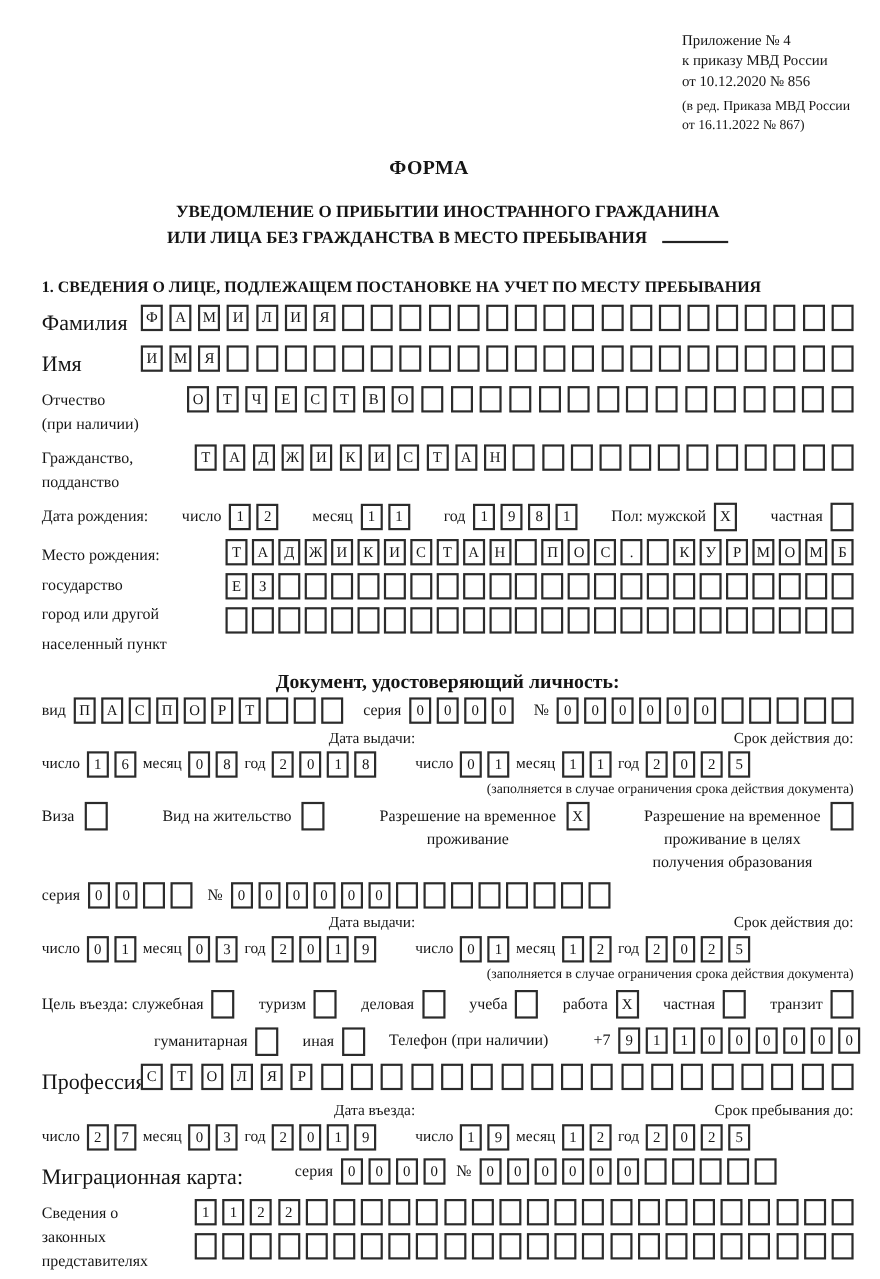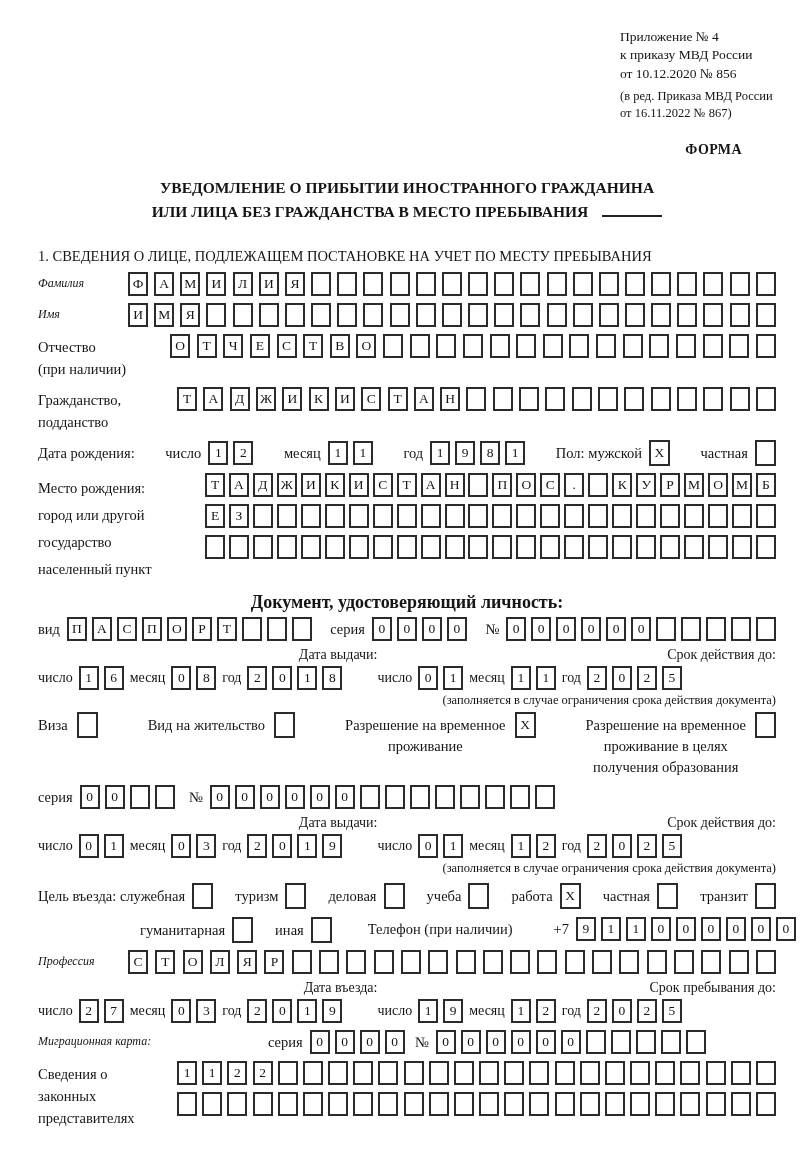--- a/index.html
+++ b/index.html
@@ -3,28 +3,28 @@
 <meta charset="utf-8">
 <style>
   html,body{margin:0;padding:0;background:#ffffff;}
   body{width:800px;height:1163px;overflow:hidden;font-family:"Liberation Serif",serif;color:#151515;}
   .page{padding:28px 24px 10px 38px;box-sizing:border-box;}
 
   .ref{margin-left:582px;font-size:13.5px;line-height:1.36;}
   .ref div{white-space:nowrap;}
   .ref .small{font-size:12.5px;}
   .ref .gap{margin-top:5px;}
-  .forma{text-align:right;padding-right:34px;font-weight:bold;font-size:14px;margin-top:20px;letter-spacing:.4px;font-family:Liberation Serif, serif;}
+  .forma{text-align:center;padding-right:34px;font-weight:bold;font-size:18px;margin-top:20px;letter-spacing:.4px;font-family:Liberation Serif, serif;}
 
   .title{text-align:center;font-weight:bold;font-size:15.5px;margin-top:18px;line-height:1.55;}
   .blank{display:inline-block;width:60px;border-bottom:2px solid #222;height:13px;margin-left:14px;}
-  .sect{font-weight:normal;font-size:14.5px;margin-top:24px;}
+  .sect{font-weight:bold;font-size:14.5px;margin-top:24px;}
 
   .frow{display:flex;align-items:flex-start;margin-top:7px;}
-  .lab{font-size:12px;line-height:1.3;padding-top:4px;flex-shrink:0;font-style:italic;}
+  .lab{font-size:20px;line-height:1.3;padding-top:4px;flex-shrink:0;}
   .lab-col{font-size:14.5px;line-height:22px;padding-top:2px;flex-shrink:0;}
   .w90{width:90px}.w132{width:132px}.w139{width:139px}.w167{width:167px}
   .cells{display:flex;justify-content:space-between;flex:1;}
   .cells-in{display:inline-flex;gap:5px;}
   .cell{width:20px;height:24px;border:2px solid #2b2b2b;display:flex;align-items:center;justify-content:center;
         font-size:13.5px;flex:0 0 auto;background:#fff;box-sizing:border-box;}
   .cb{width:21px;height:26px;}
   .rows-col{flex:1;display:flex;flex-direction:column;}
   .rows-col .cells{margin-bottom:7px;}
 
@@ -227,22 +227,22 @@
       <span class="grp">
         <span>частная</span>
         <span class="cell cb"></span>
       </span>
     </div>
   </div>
 
   <div class="frow">
     <span class="lab-col w167" style="line-height:27px">
       <div>Место рождения:</div>
+      <div>государство</div>
       <div>город или другой</div>
-      <div>государство</div>
       <div>населенный пункт</div>
     </span>
     <div class="rows-col">
       <span class="cells">
           <span class="cell">Т</span>
           <span class="cell">А</span>
           <span class="cell">Д</span>
           <span class="cell">Ж</span>
           <span class="cell">И</span>
           <span class="cell">К</span>
@@ -556,21 +556,21 @@
 
   <div class="purpose2">
     <span class="grp">
       <span>гуманитарная</span>
       <span class="cell cb"></span>
     </span>
     <span class="grp">
       <span>иная</span>
       <span class="cell cb"></span>
     </span>
-    <span class="grp" style="margin-left:14px">
+    <span class="grp" style="margin-left:0">
       <span>Телефон (при наличии)</span>
       <span style="margin-left:34px">+7</span>
       <span class="cells-in">
           <span class="cell">9</span>
           <span class="cell">1</span>
           <span class="cell">1</span>
           <span class="cell">0</span>
           <span class="cell">0</span>
           <span class="cell">0</span>
           <span class="cell">0</span>

